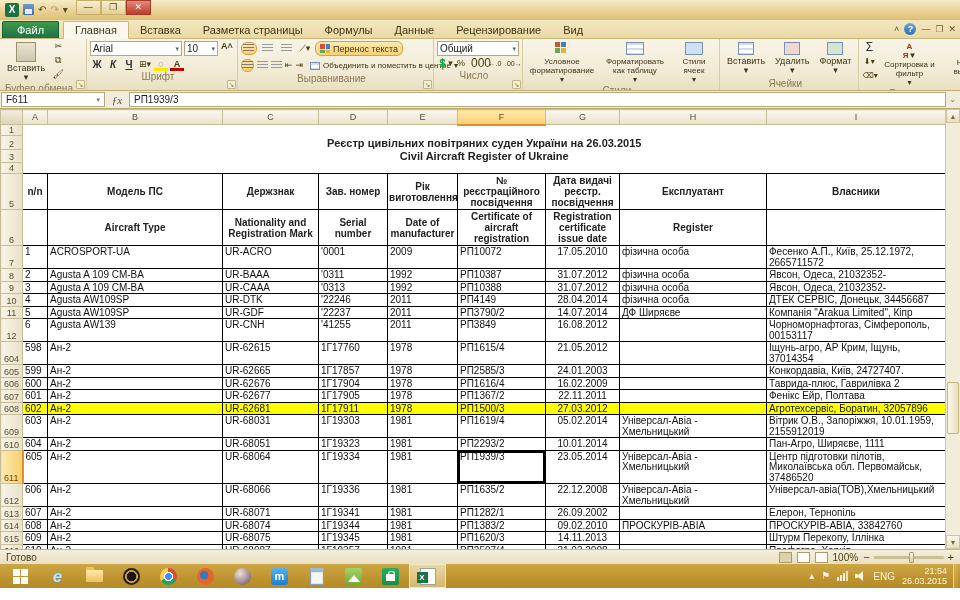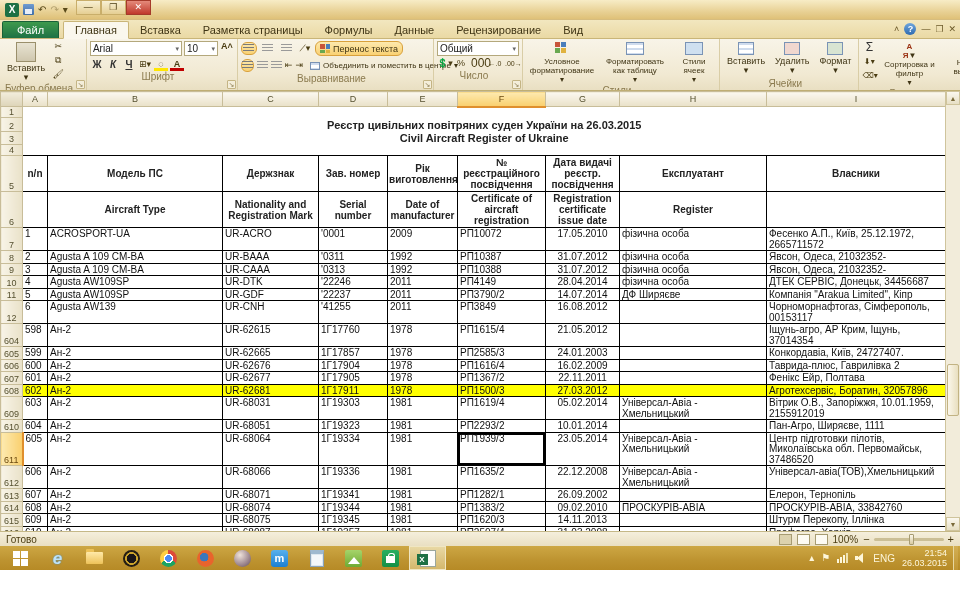--- a/index.html
+++ b/index.html
@@ -377,20 +377,29 @@
         <div class="bigbtn" style="width:58px;font-size:8px;">
           <span class="bicon binoc" style="height:14px;"></span>
           <span>Найти и выделить</span>
             <span>▾</span>
         </div>
       </div>
       <div class="rg-label">Редактирование</div>
     </div>
   </div>
 
+  <div class="formulabar">
+    <div class="namebox">
+      <span>F611</span>
+        <span class="arrow">▾</span>
+    </div>
+    <div class="fx">ƒx</div>
+    <div class="fvalue">РП1939/3</div>
+    <div class="fchevron">⌄</div>
+  </div>
 
   <div class="gridwrap">
     <table class="grid">
       <colgroup>
         <col style="width:22px">
           <col style="width:25px">
           <col style="width:175px">
           <col style="width:96px">
         <col style="width:69px">
           <col style="width:70px">

